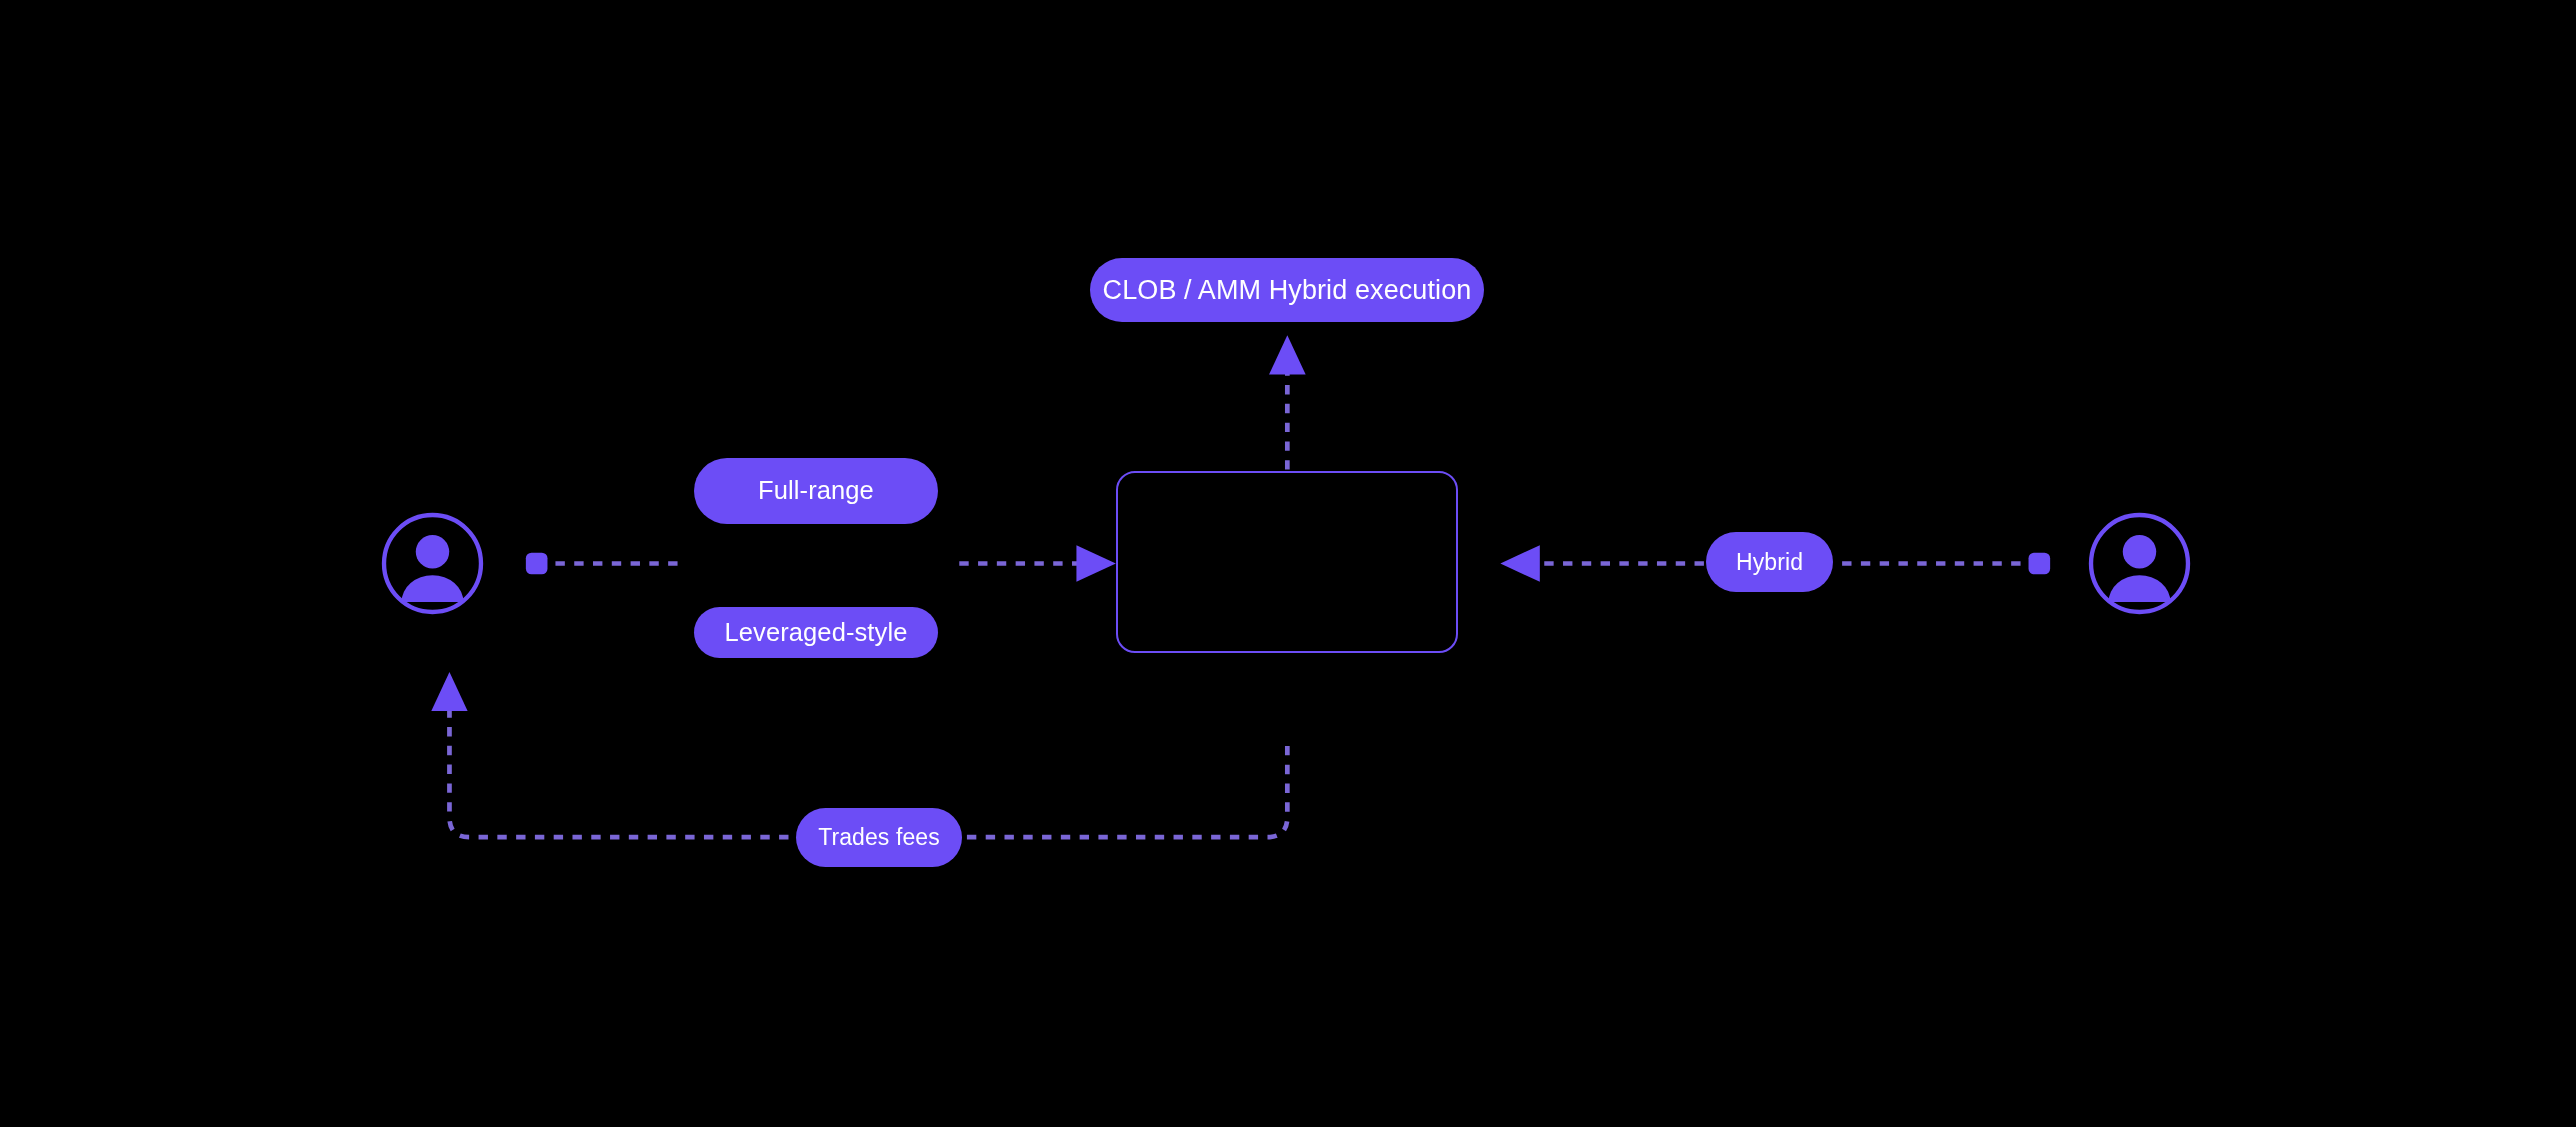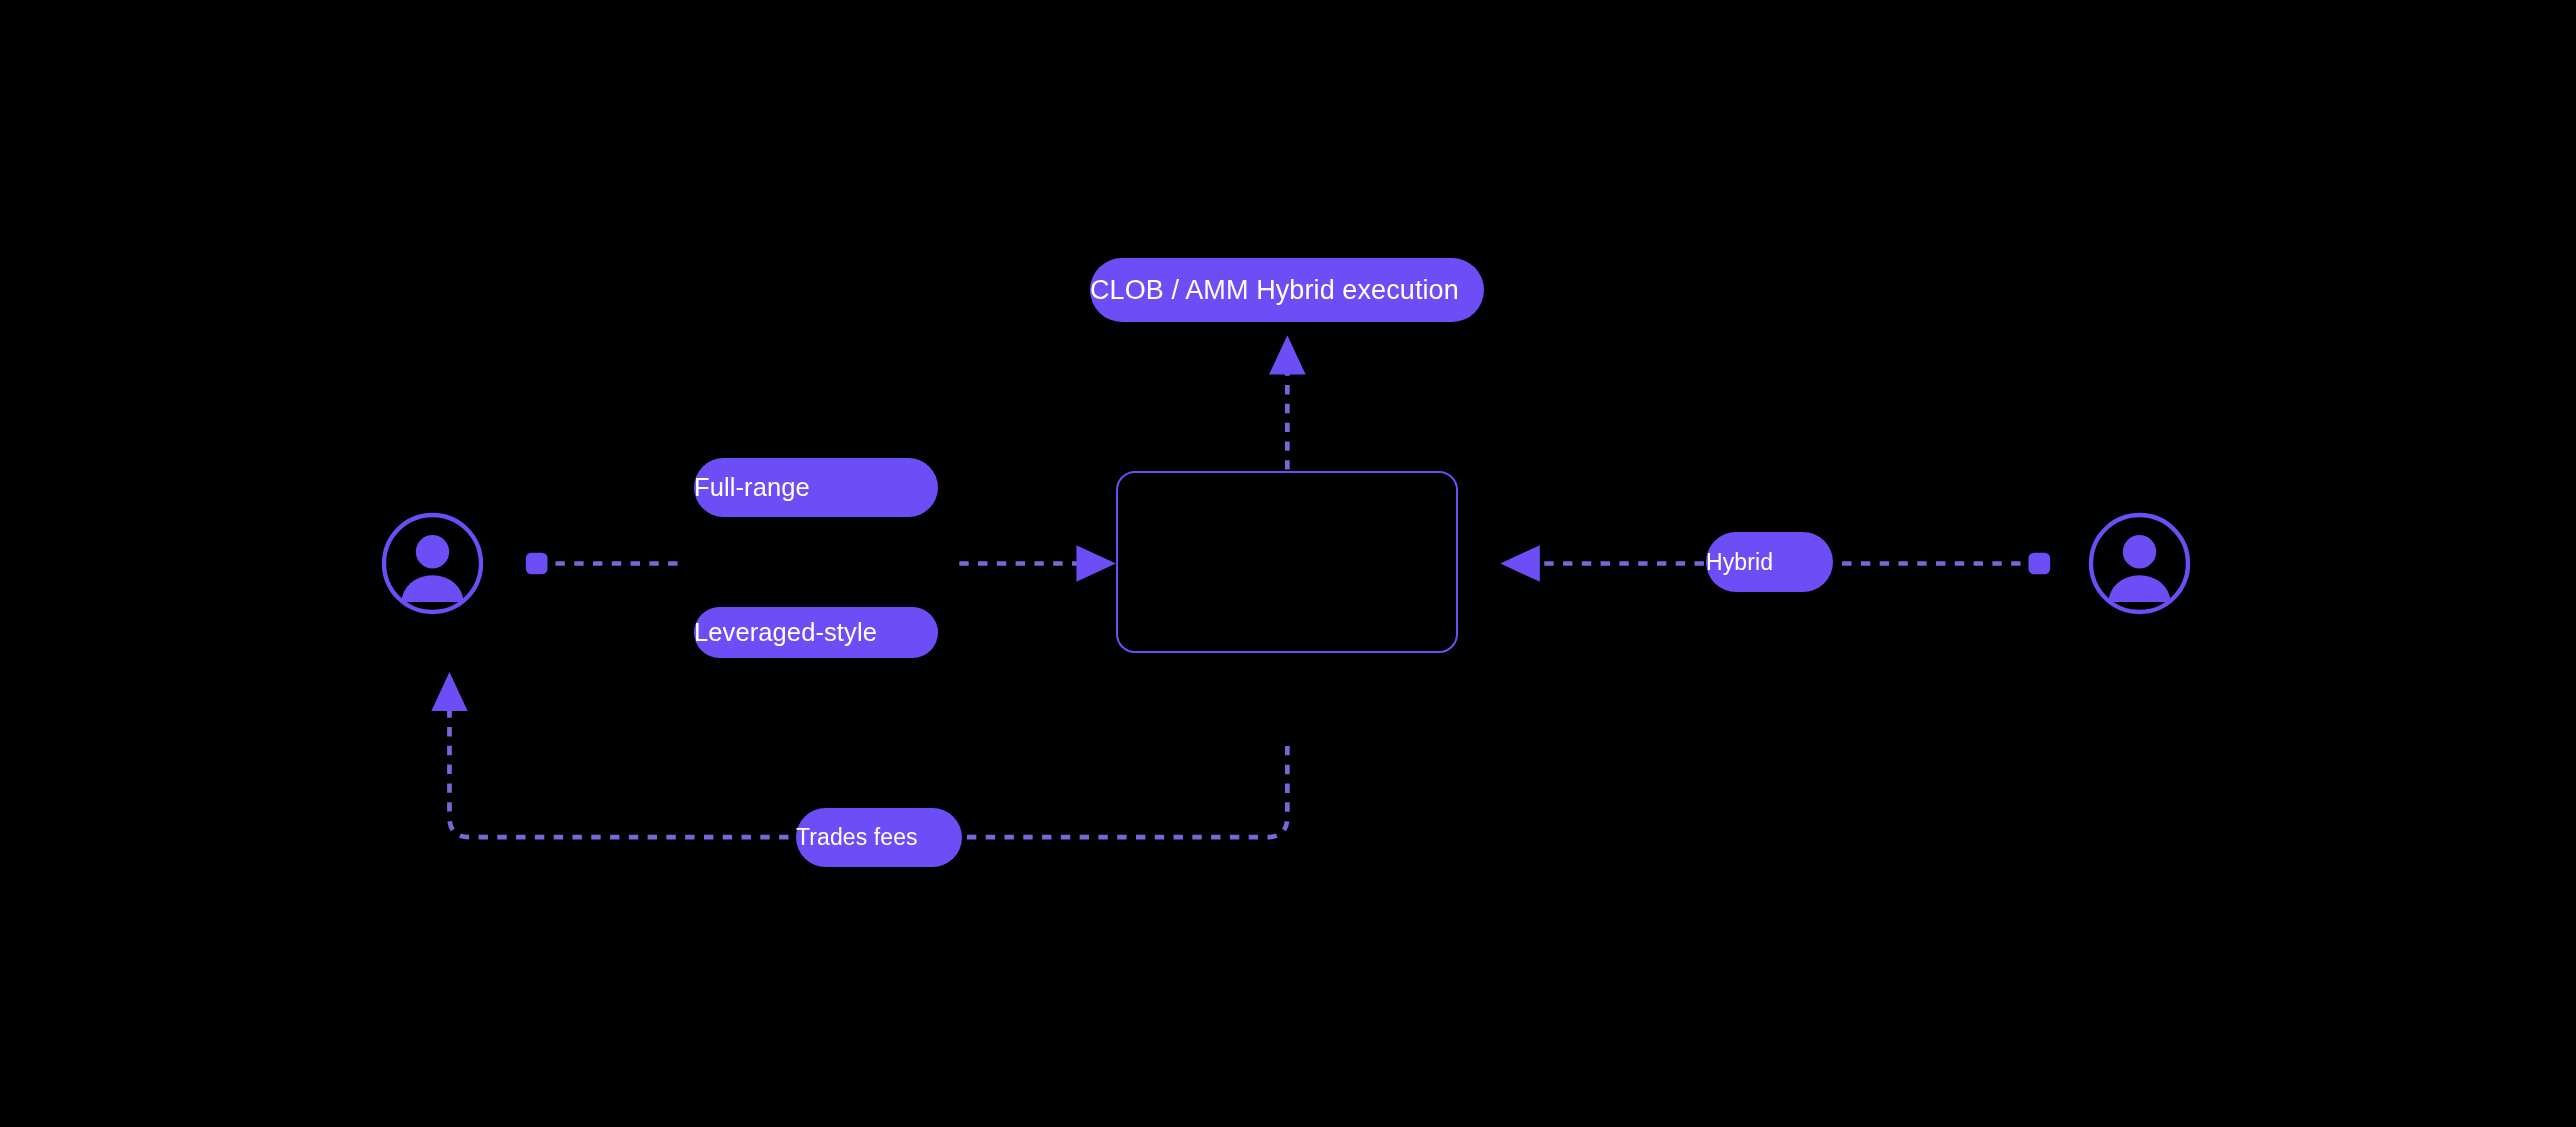--- a/index.html
+++ b/index.html
@@ -35,20 +35,21 @@
     position: absolute;
     box-sizing: border-box;
   }
 
   .pill {
     background: #6c4df6;
     color: #ffffff;
     border-radius: 670px;
     display: flex;
     align-items: center;
+    justify-content: center;
     text-align: center;
     font-weight: 400;
     letter-spacing: 0.1px;
     white-space: nowrap;
     line-height: 1;
   }
 
   .pill-lg   { font-size: 27px; }
   .pill-md   { font-size: 25.5px; }
   .pill-sm   { font-size: 23px; }
@@ -96,21 +97,21 @@
   </svg>
 
   <div class="node avatar" style="left:379px; top:510px; width:107px; height:107px;">
     <svg width="107" height="107" viewBox="0 0 64 64">
       <circle cx="32" cy="32" r="29" fill="none" stroke="#6c4df6" stroke-width="2.6"></circle>
       <circle cx="32" cy="25" r="10" fill="#6c4df6"></circle>
       <path d="M13.5 55 a18.5 16 0 0 1 37 0 z" fill="#6c4df6"></path>
     </svg>
   </div>
 
-  <div class="node pill pill-md" style="left:694px; top:458px; width:244px; height:59px;">
+  <div class="node pill pill-md" style="left:694px; top:458px; width:244px; height:66px;">
     <span>Full-range</span>
   </div>
 
 
   <div class="node pill pill-md" style="left:694px; top:607px; width:244px; height:51px;">
     <span>Leveraged-style</span>
   </div>
 
   <div class="node box-empty" style="left:1116px; top:471px; width:342px; height:182px;">
     <span></span>

